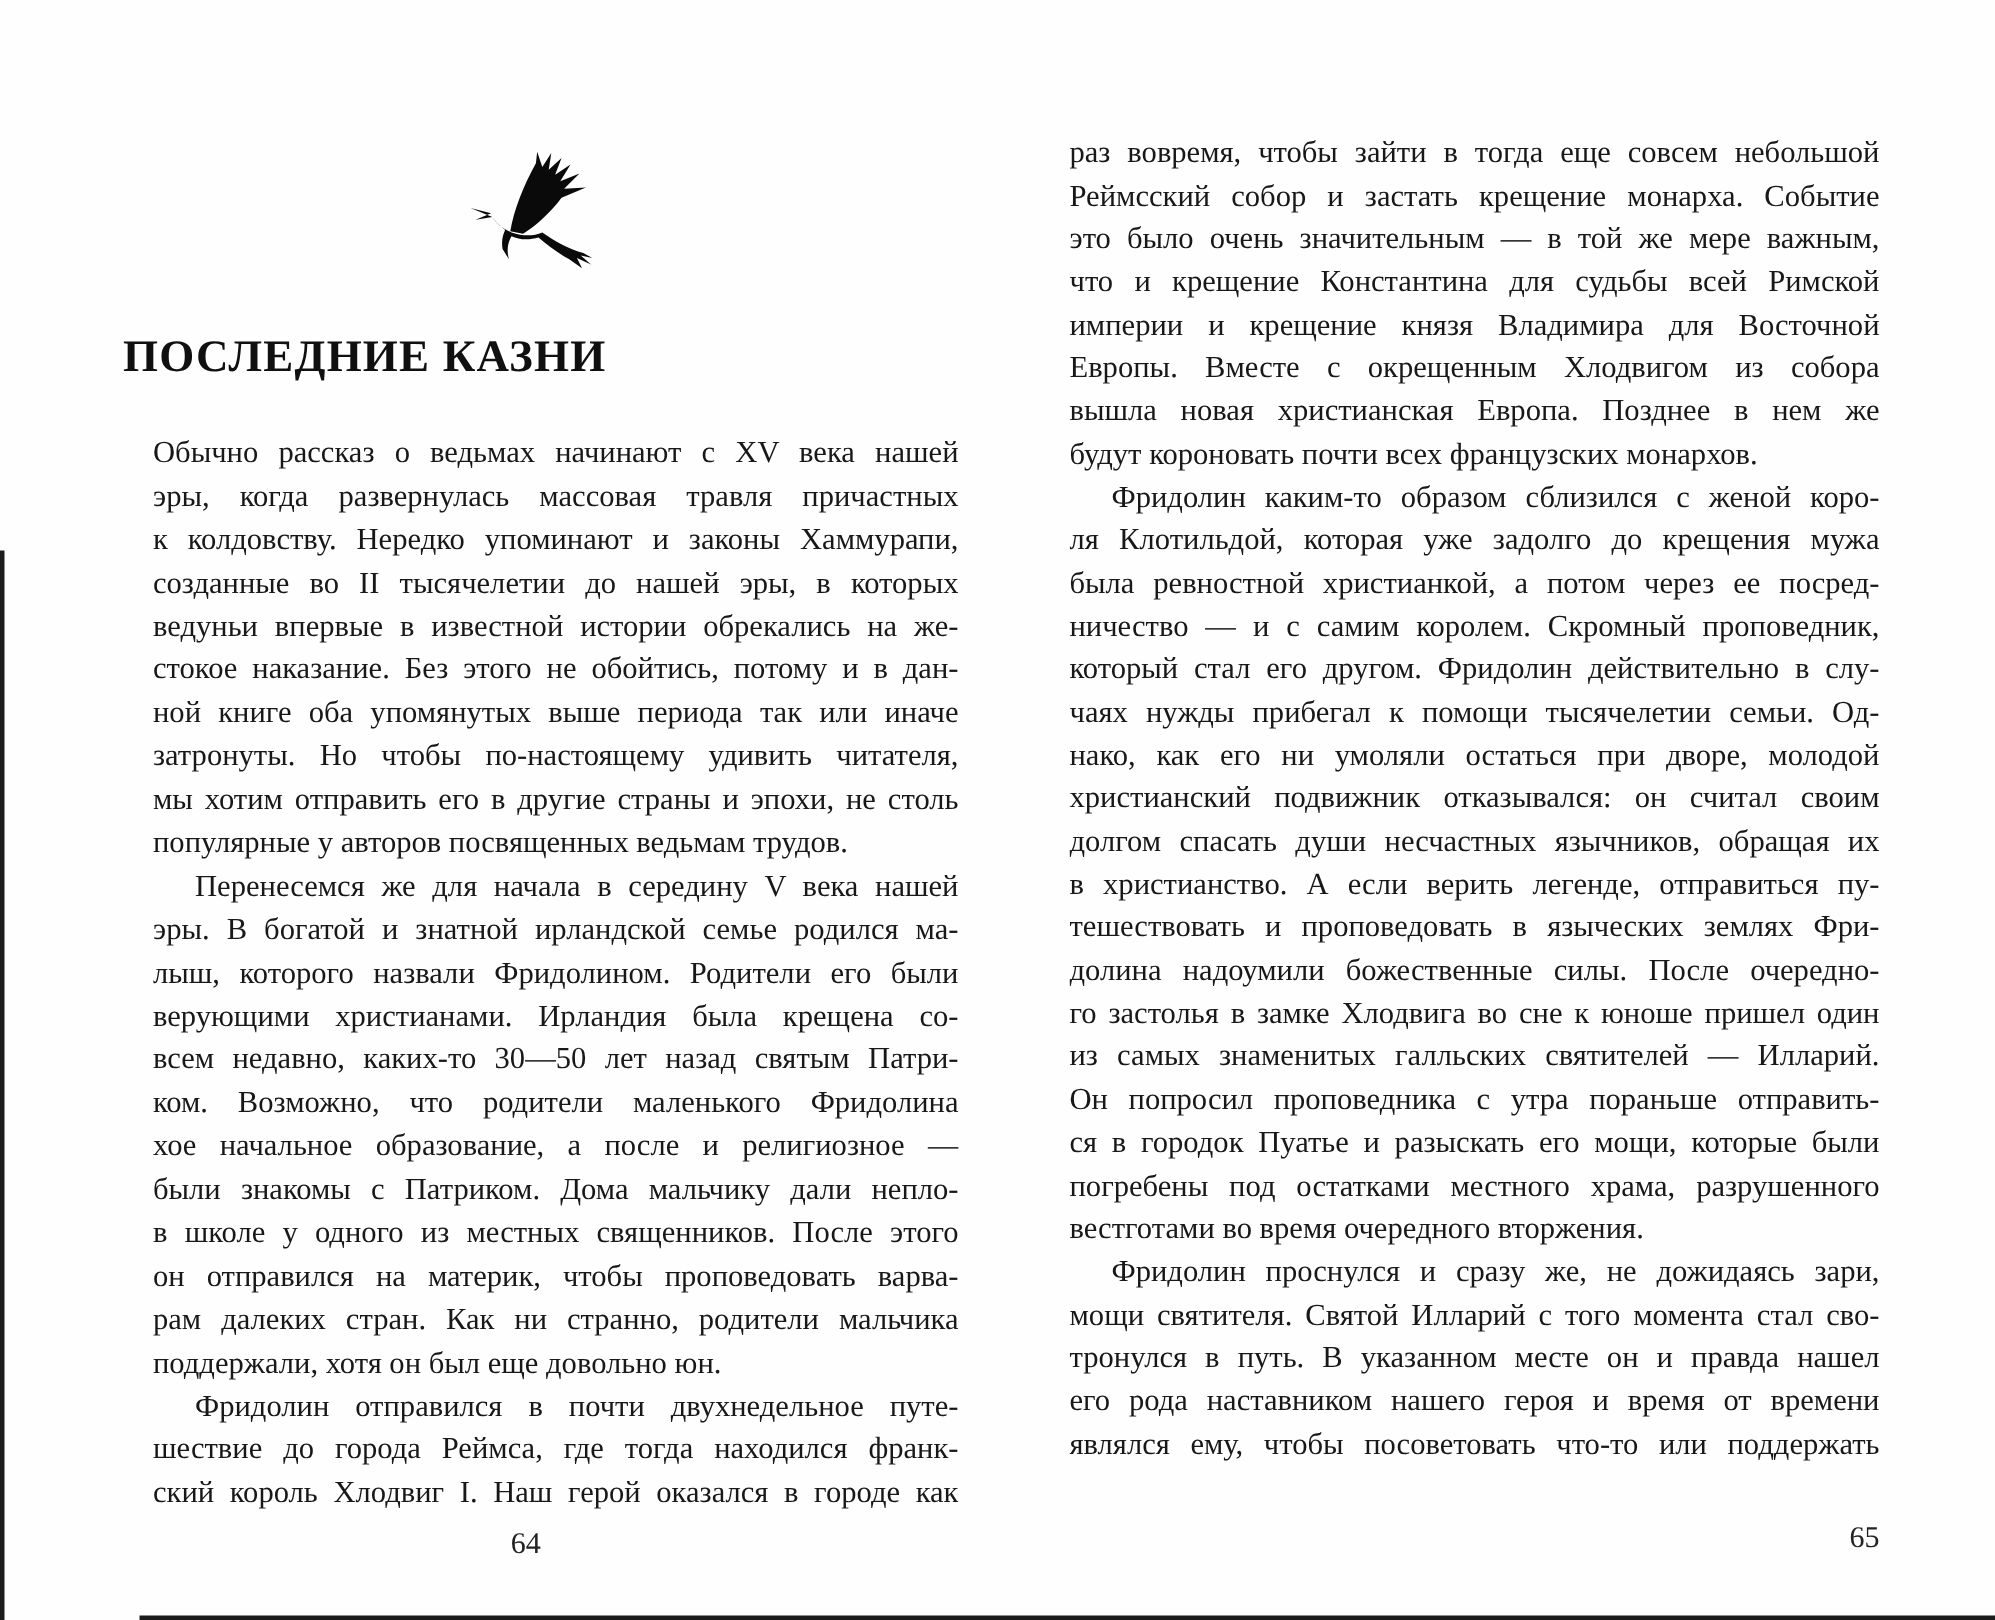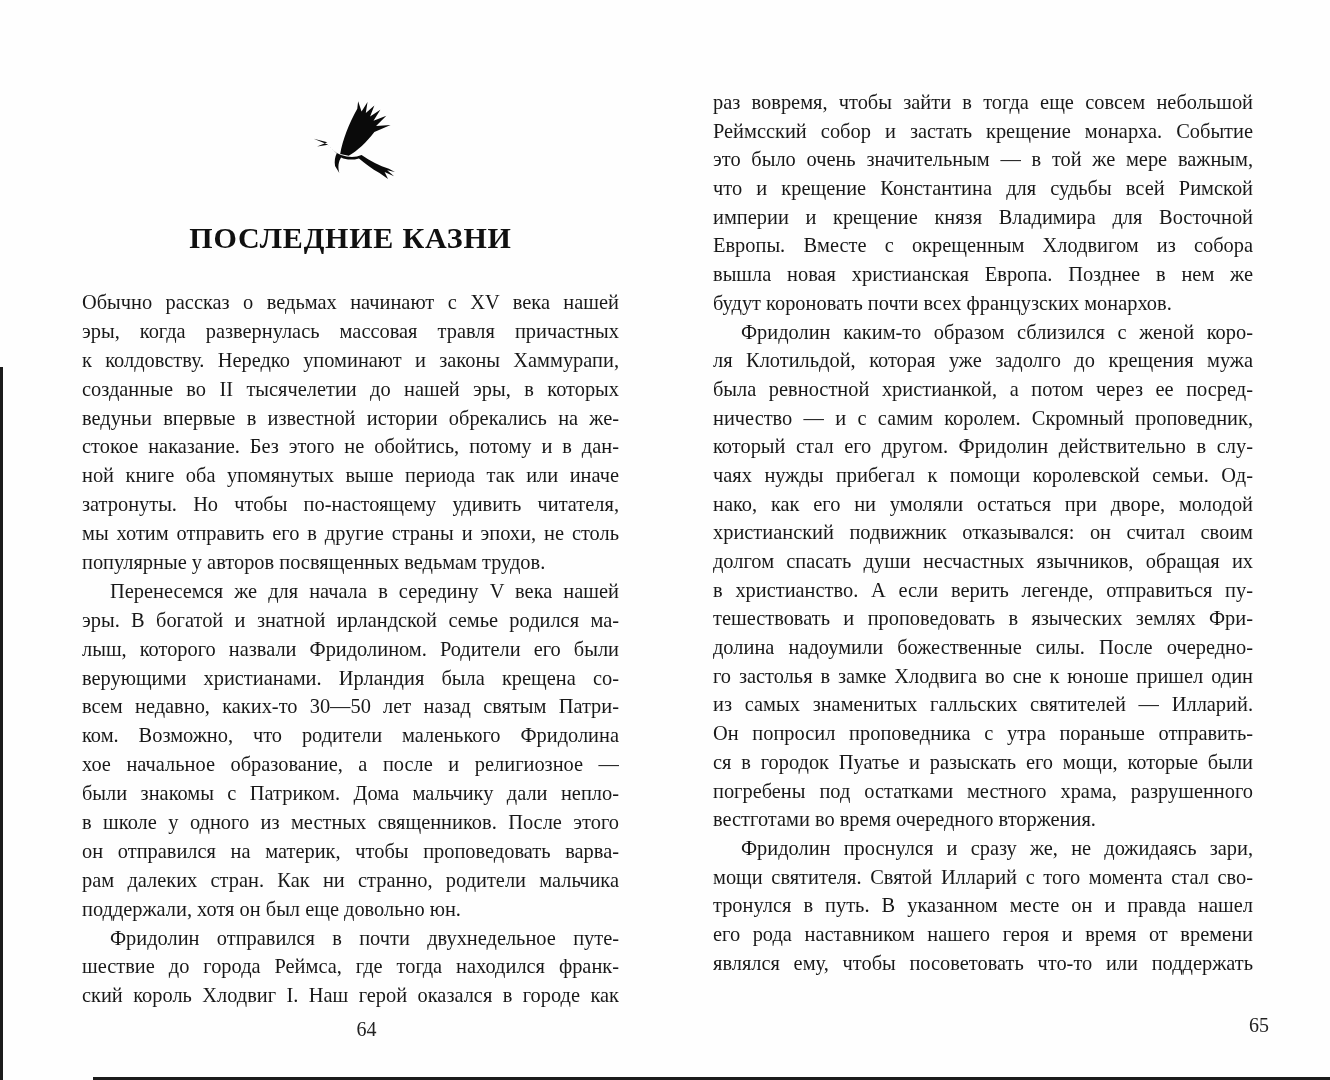--- a/index.html
+++ b/index.html
@@ -20,46 +20,46 @@
 
   
   .ornament{
     position:absolute;left:224px;top:100px;width:94px;height:86px;
   }
   .ornament svg{width:100%;height:100%;display:block;}
 
   
   .chapter-title{
     position:absolute;top:201px;left:0;width:100%;
-    text-align:center;
+    text-align:left;
     font-size:30px;font-weight:bold;
     letter-spacing:0.8px;
     color:#101010;
   }
 
   
   .body-text{position:absolute;left:0;width:100%;}
-  .body-left{top:288px;}
+  .body-left{top:288px;margin-left:20px;}
   .body-right{top:88px;}
   .line{
     font-size:20.4px;
     text-align:justify;
     text-align-last:justify;
     white-space:normal;
     overflow:hidden;
     color:#181818;
   }
   .body-left .line{height:28.9px;line-height:28.9px;}
   .body-right .line{height:28.7px;line-height:28.7px;}
   .line.indent{text-indent:28px;}
   .line.pend{text-align-last:left;}
 
   
   .page-number{
-    position:absolute;left:16px;width:100%;
+    position:absolute;left:0;width:100%;
     text-align:center;
     font-size:20px;color:#222;
   }
   .pn-left{top:1018px;}
   .pn-right{top:1014px;text-align:right;}
 
   
   .scan-edge-left{
     position:absolute;left:0;top:367px;bottom:0;width:3px;
     background:#1c1c1c;
@@ -139,21 +139,21 @@
         <div class="line">что и крещение Константина для судьбы всей Римской</div>
         <div class="line">империи и крещение князя Владимира для Восточной</div>
         <div class="line">Европы. Вместе с окрещенным Хлодвигом из собора</div>
         <div class="line">вышла новая христианская Европа. Позднее в нем же</div>
         <div class="line pend">будут короновать почти всех французских монархов.</div>
         <div class="line indent">Фридолин каким-то образом сблизился с женой коро-</div>
         <div class="line">ля Клотильдой, которая уже задолго до крещения мужа</div>
         <div class="line">была ревностной христианкой, а потом через ее посред-</div>
         <div class="line">ничество — и с самим королем. Скромный проповедник,</div>
         <div class="line">который стал его другом. Фридолин действительно в слу-</div>
-        <div class="line">чаях нужды прибегал к помощи королевской семьи. Од-</div>
+        <div class="line">чаях нужды прибегал к помощи тысячелетии семьи. Од-</div>
         <div class="line">нако, как его ни умоляли остаться при дворе, молодой</div>
         <div class="line">христианский подвижник отказывался: он считал своим</div>
         <div class="line">долгом спасать души несчастных язычников, обращая их</div>
         <div class="line">в христианство. А если верить легенде, отправиться пу-</div>
         <div class="line">тешествовать и проповедовать в языческих землях Фри-</div>
         <div class="line">долина надоумили божественные силы. После очередно-</div>
         <div class="line">го застолья в замке Хлодвига во сне к юноше пришел один</div>
         <div class="line">из самых знаменитых галльских святителей — Илларий.</div>
         <div class="line">Он попросил проповедника с утра пораньше отправить-</div>
         <div class="line">ся в городок Пуатье и разыскать его мощи, которые были</div>

